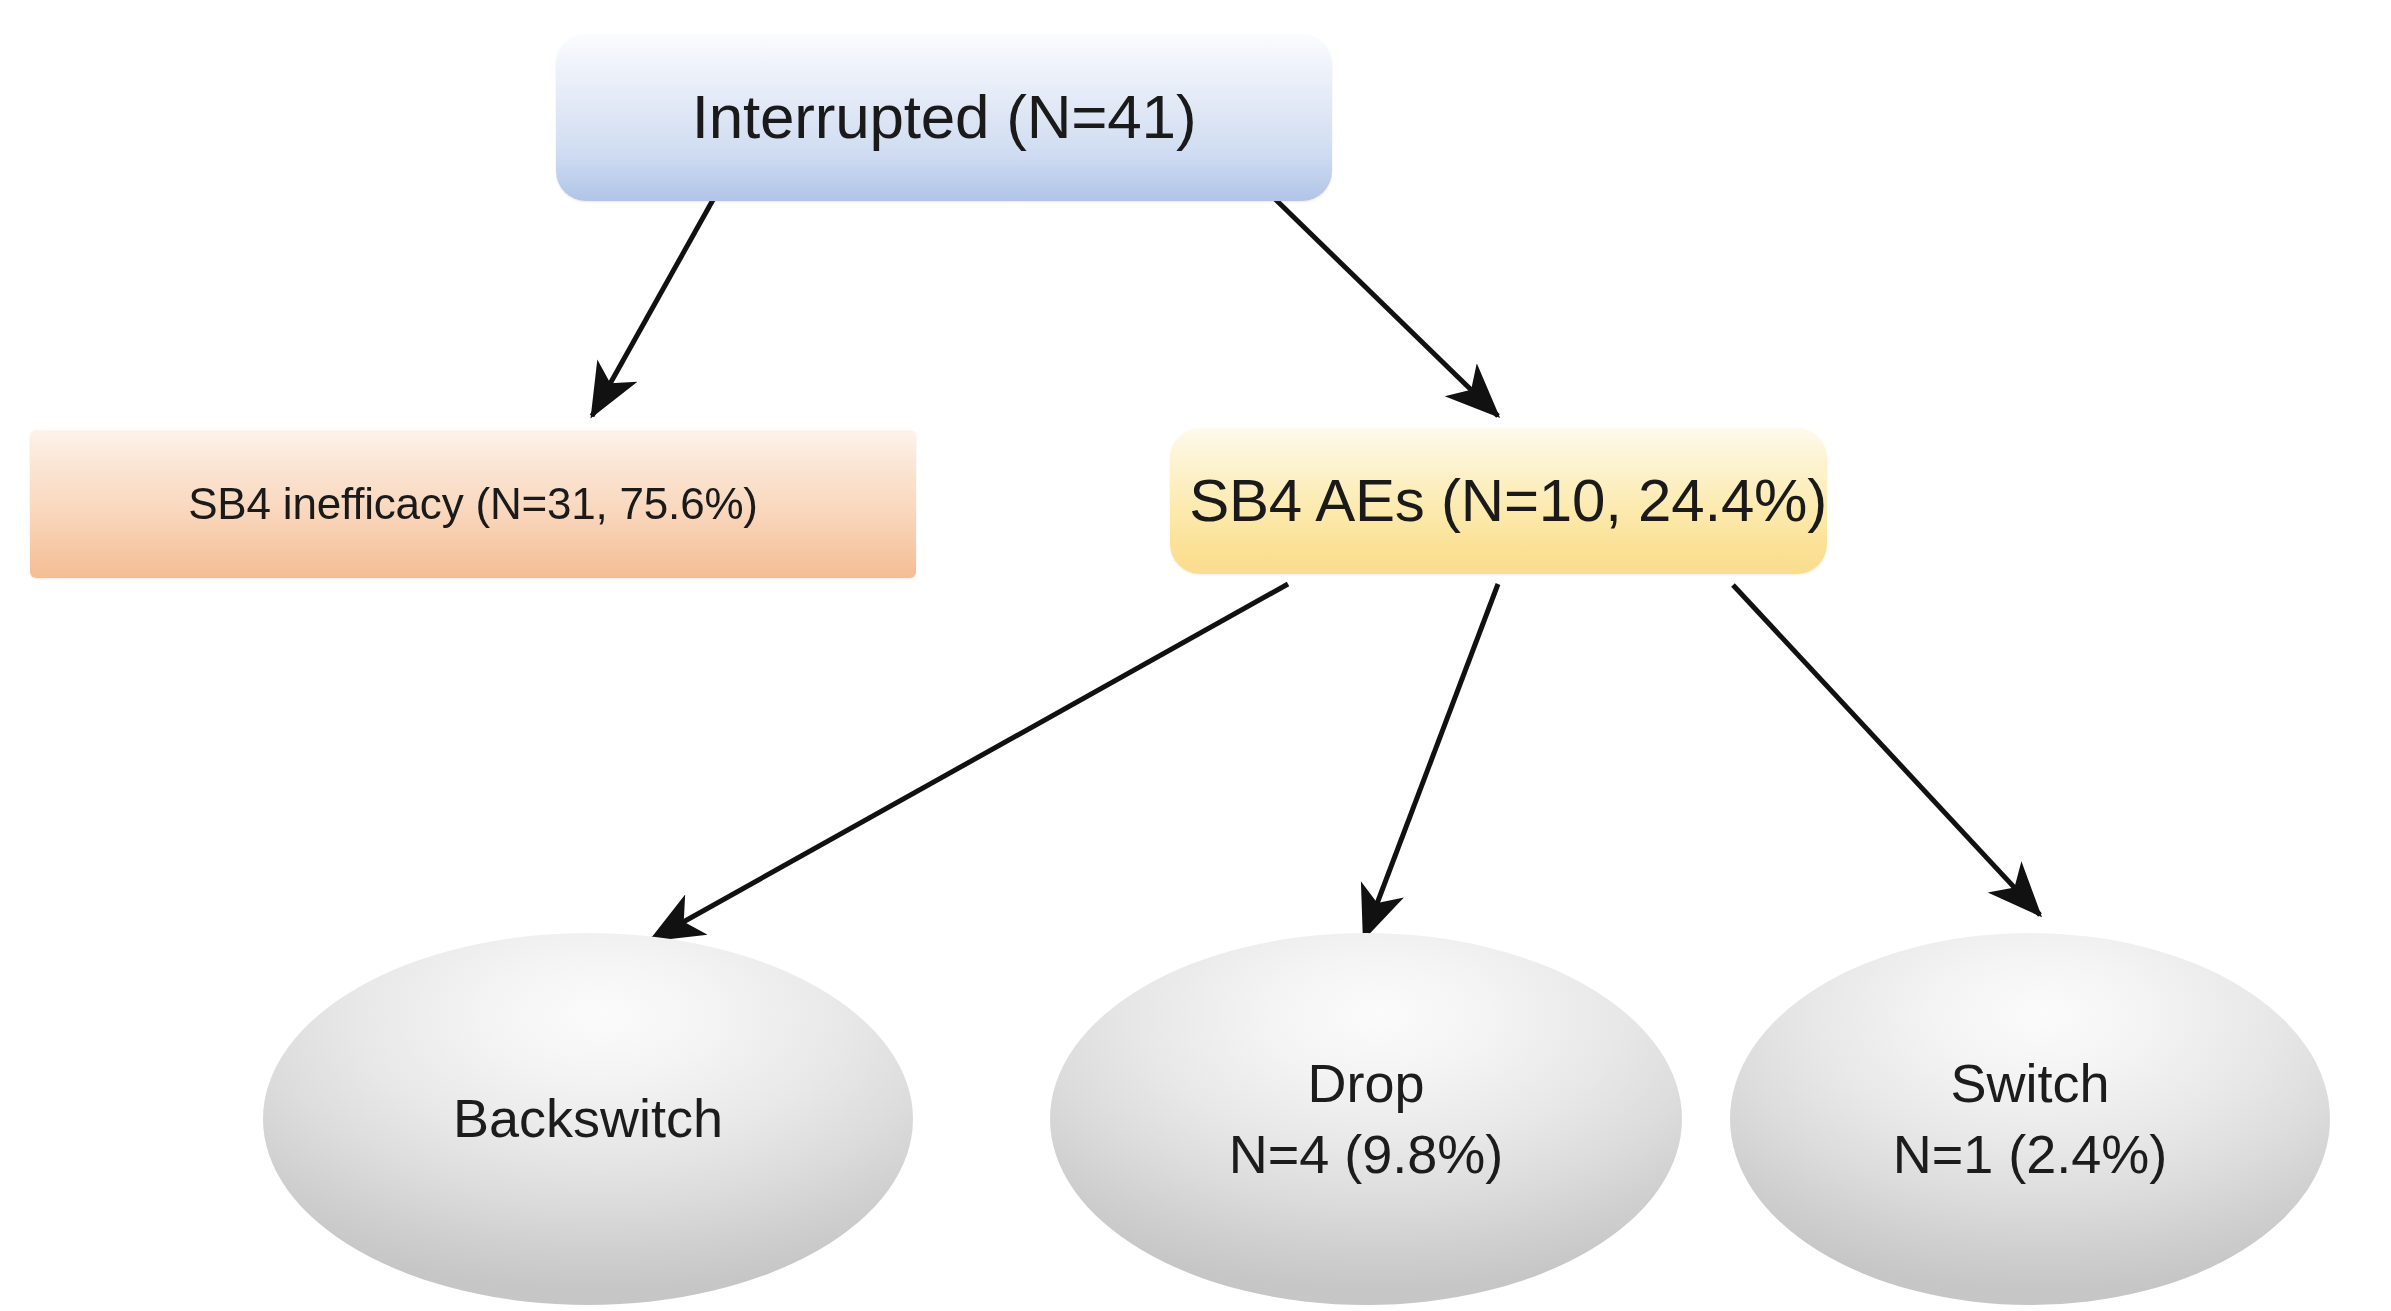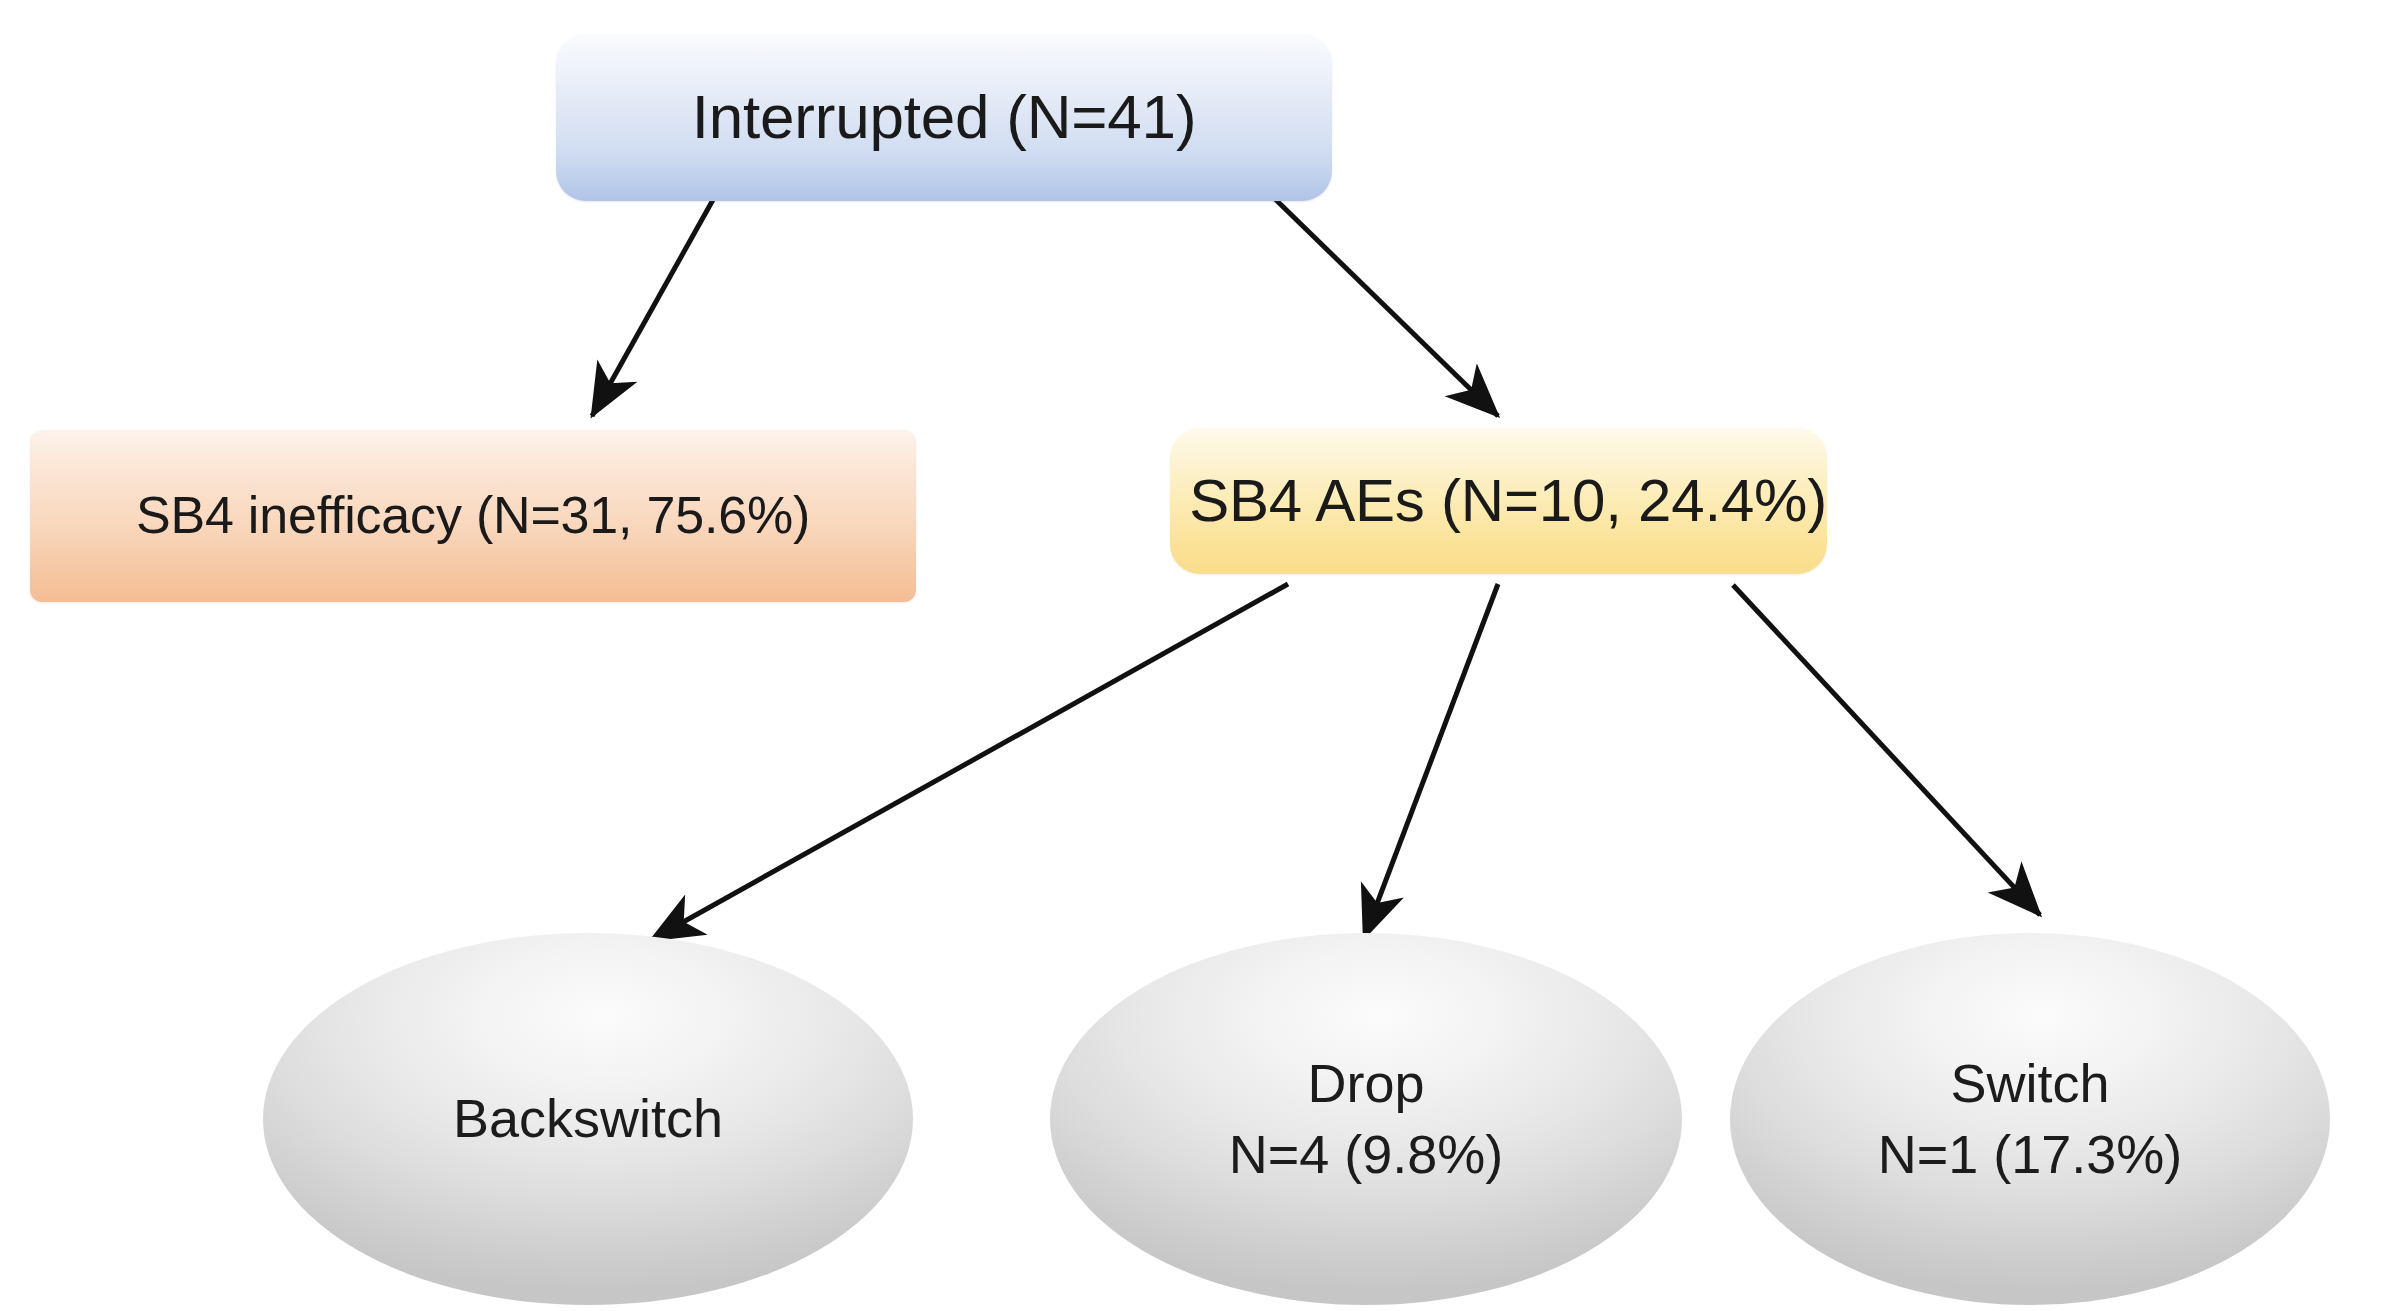--- a/index.html
+++ b/index.html
@@ -58,29 +58,29 @@
         #b8caea 93%,
         #b0c4e8 100%);
     border-radius: 30px;
     box-shadow: 0 1px 2px rgba(120,130,150,0.18);
   }
 
   .node-box.orange {
     left: 30px;
     top: 430px;
     width: 886px;
-    height: 172px;
-    font-size: 52px;
+    height: 148px;
+    font-size: 44px;
     background: linear-gradient(to bottom,
         #fdf3ec 0%,
         #fbe6d6 22%,
         #f9d7bd 55%,
         #f6c6a2 84%,
         #f4bd95 100%);
-    border-radius: 12px;
+    border-radius: 6px;
     box-shadow: 0 1px 2px rgba(180,140,110,0.18);
   }
 
   .node-box.yellow {
     left: 1170px;
     top: 428px;
     width: 657px;
     height: 146px;
     font-size: 60px;
     background: linear-gradient(to bottom,
@@ -169,16 +169,16 @@
     <span class="line">Backswitch</span>
   </div>
 
   <div class="node-ellipse ell-2">
     <span class="line">Drop</span>
     <span class="line">N=4 (9.8%)</span>
   </div>
 
   <div class="node-ellipse ell-3">
     <span class="line">Switch</span>
-    <span class="line">N=1 (17.3%)</span>
+    <span class="line">N=1 (2.4%)</span>
   </div>
 
 </div>
 
 </body></html>

